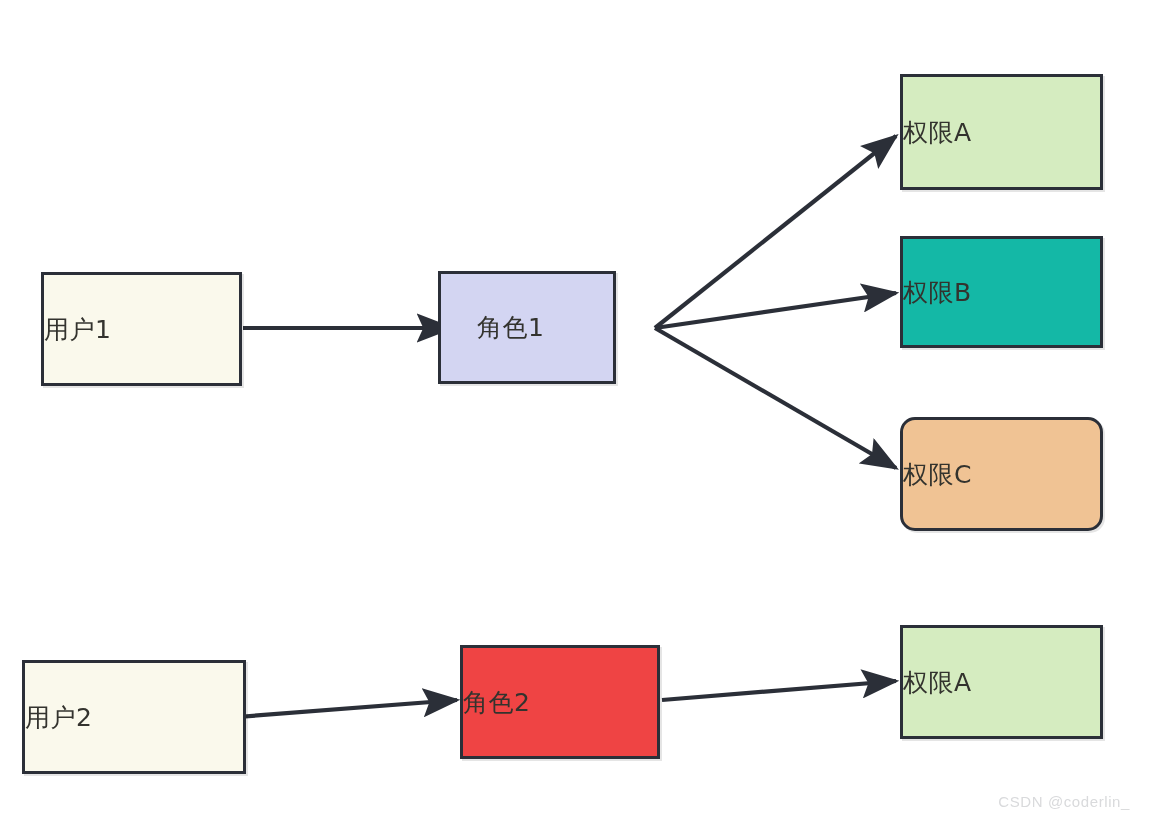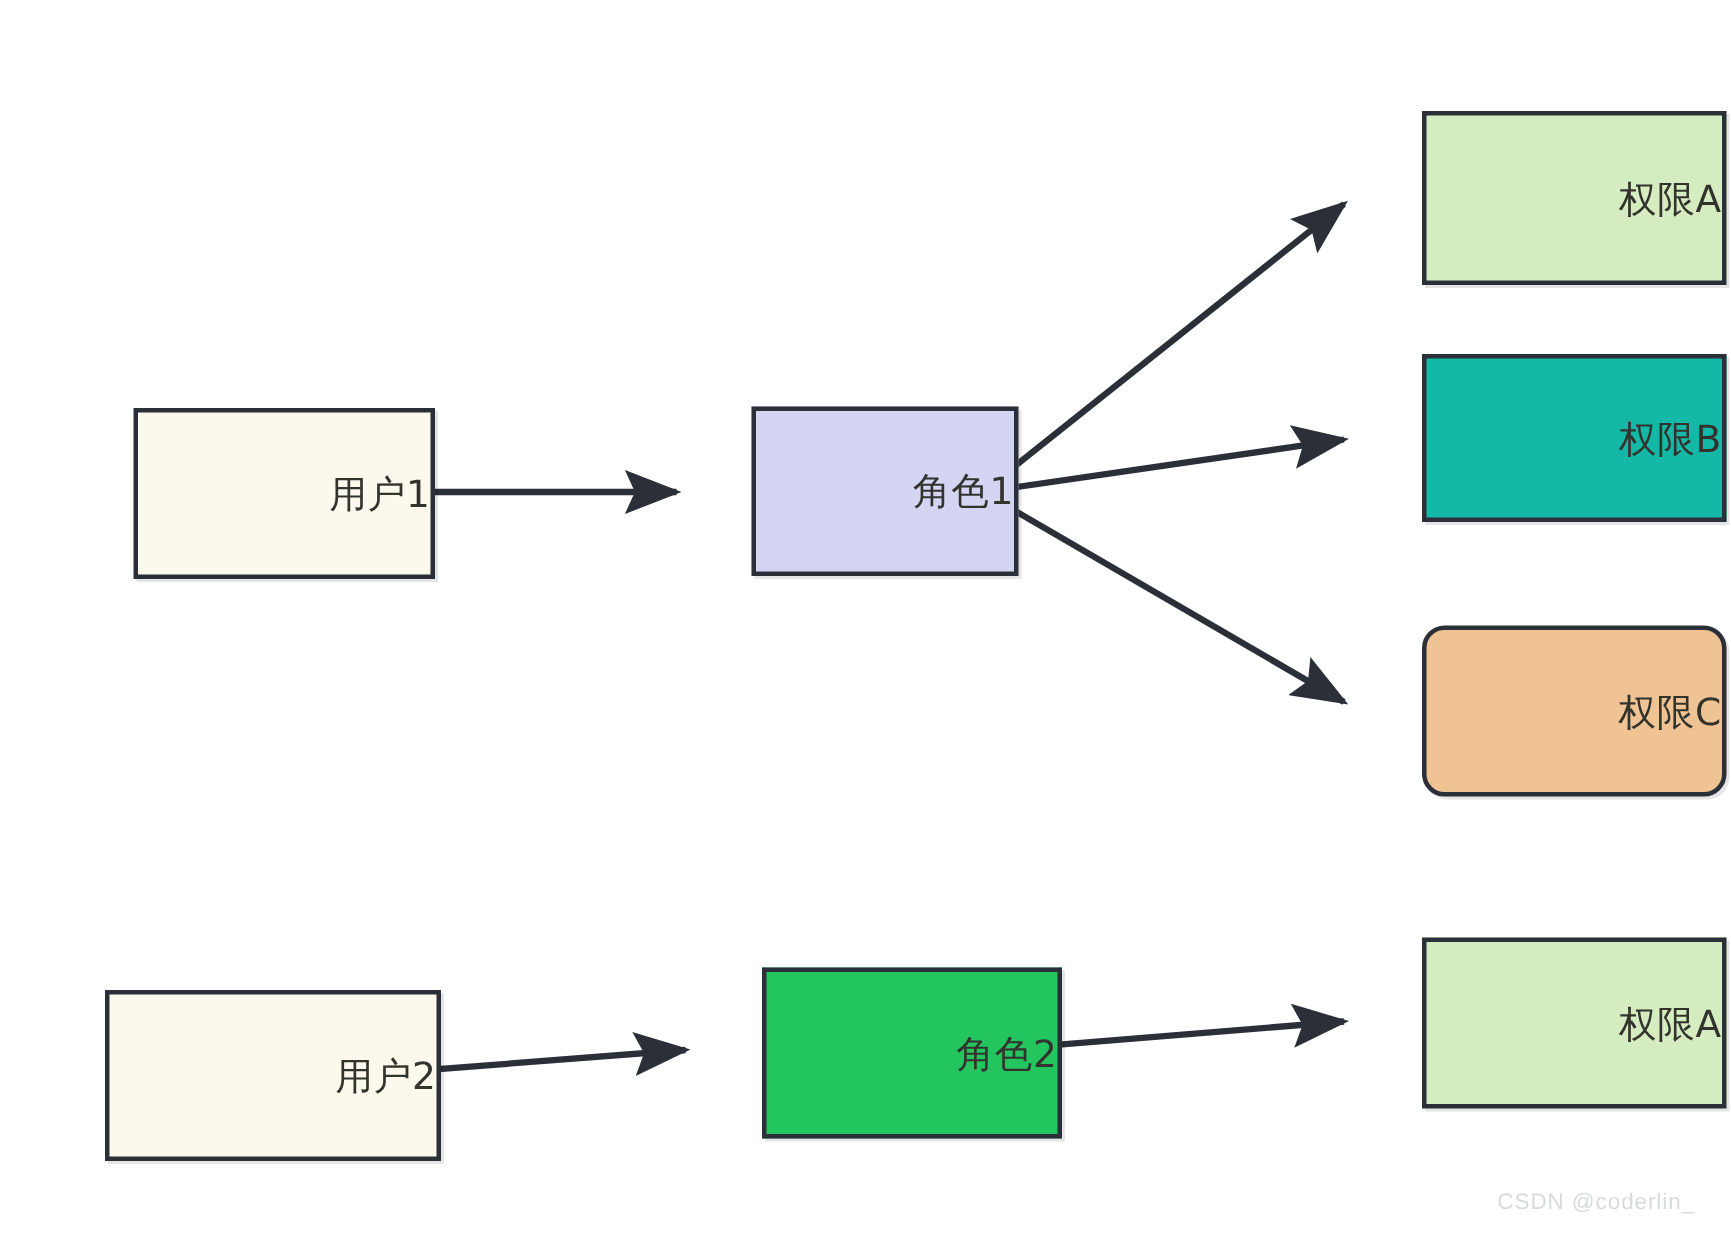--- a/index.html
+++ b/index.html
@@ -24,35 +24,34 @@
     width: 1154px;
     height: 824px;
     pointer-events: none;
   }
   .node {
     position: absolute;
     box-sizing: border-box;
     border: 3px solid #2b2f38;
     display: flex;
     align-items: center;
-    justify-content: flex-end;
+    justify-content: flex-start;
     box-shadow: 2px 2px 0 rgba(0,0,0,0.10);
-    margin-left: 48px;
   }
   .node-label {
     font-size: 25px;
     color: #33332e;
     letter-spacing: 0.5px;
     line-height: 1;
     font-family: "DejaVu Sans", "Liberation Sans", sans-serif;
     white-space: nowrap;
   }
   
   #node-user1   { left: 41px;  top: 272px; width: 201px; height: 114px; }
-  #node-role1   { left: 453px; top: 271px; width: 178px; height: 113px; padding-left: 36px; }
+  #node-role1   { left: 438px; top: 271px; width: 178px; height: 113px; padding-left: 36px; }
   #node-permA   { left: 900px; top: 74px;  width: 203px; height: 116px; }
   #node-permB   { left: 900px; top: 236px; width: 203px; height: 112px; }
   #node-permC   { left: 900px; top: 417px; width: 203px; height: 114px; }
   #node-user2   { left: 22px;  top: 660px; width: 224px; height: 114px; }
   #node-role2   { left: 460px; top: 645px; width: 200px; height: 114px; }
   #node-permA2  { left: 900px; top: 625px; width: 203px; height: 114px; }
 
   #watermark {
     position: absolute;
     right: 24px;
@@ -106,21 +105,21 @@
   </div>
 
   <div class="node" id="node-permC" style="background:#f0c394;border-radius:15px;">
     <span class="node-label">权限C</span>
   </div>
 
   <div class="node" id="node-user2" style="background:#faf9ec;">
     <span class="node-label">用户2</span>
   </div>
 
-  <div class="node" id="node-role2" style="background:#22c55e;padding-left:21px;">
+  <div class="node" id="node-role2" style="background:#ef4444;">
     <span class="node-label">角色2</span>
   </div>
 
   <div class="node" id="node-permA2" style="background:#d5ecc0;">
     <span class="node-label">权限A</span>
   </div>
 
   <div id="watermark">CSDN @coderlin_</div>
 
 </div>

